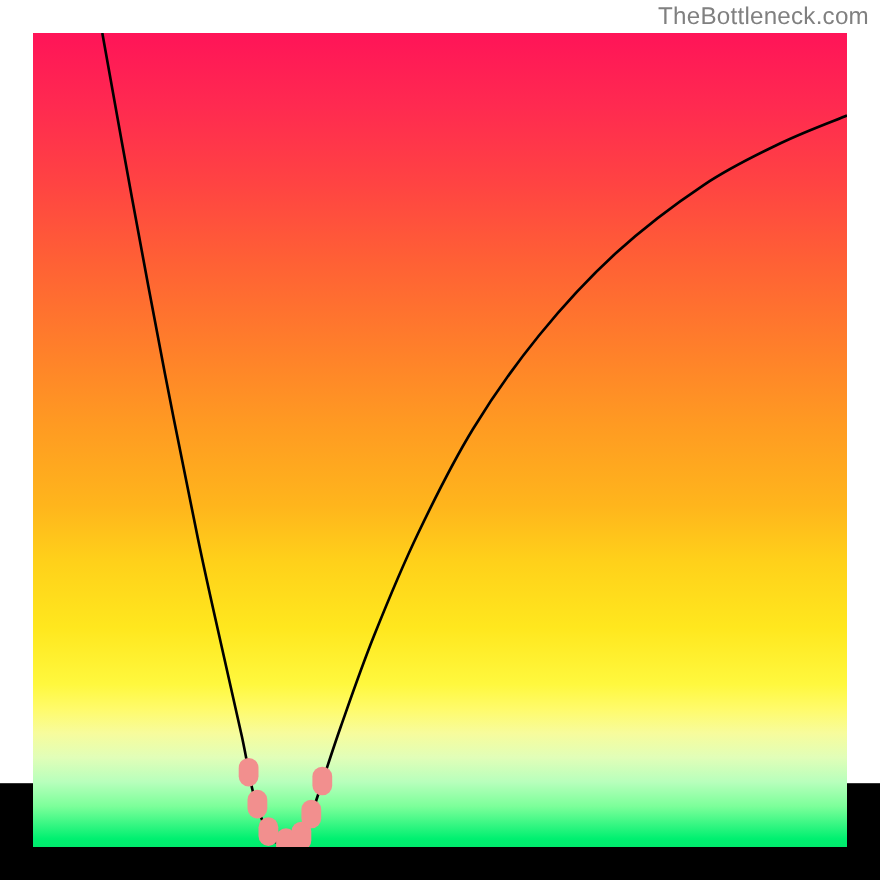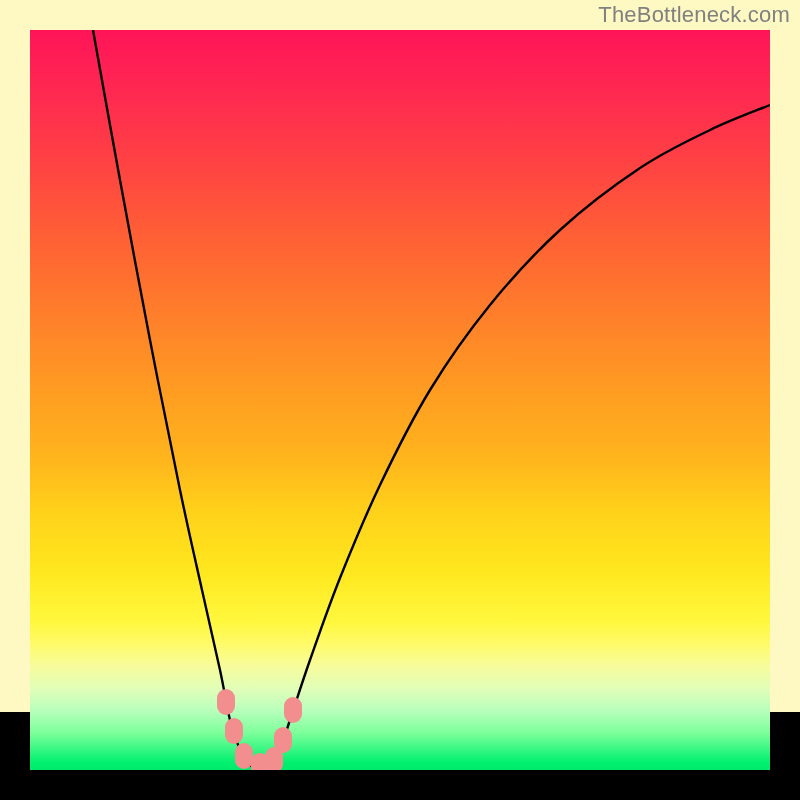--- a/index.html
+++ b/index.html
@@ -8,21 +8,21 @@
     width: 800px;
     height: 800px;
     overflow: hidden;
     background: #000;
     font-family: Arial, Helvetica, sans-serif;
   }
   .frame {
     position: relative;
     width: 800px;
     height: 712px;
-    background: #fef9c3;
+    background: #ffffff;
   }
   .watermark {
     position: absolute;
     top: 2px;
     right: 10px;
     color: #808080;
     font-size: 22px;
     letter-spacing: 0.2px;
     z-index: 5;
   }

